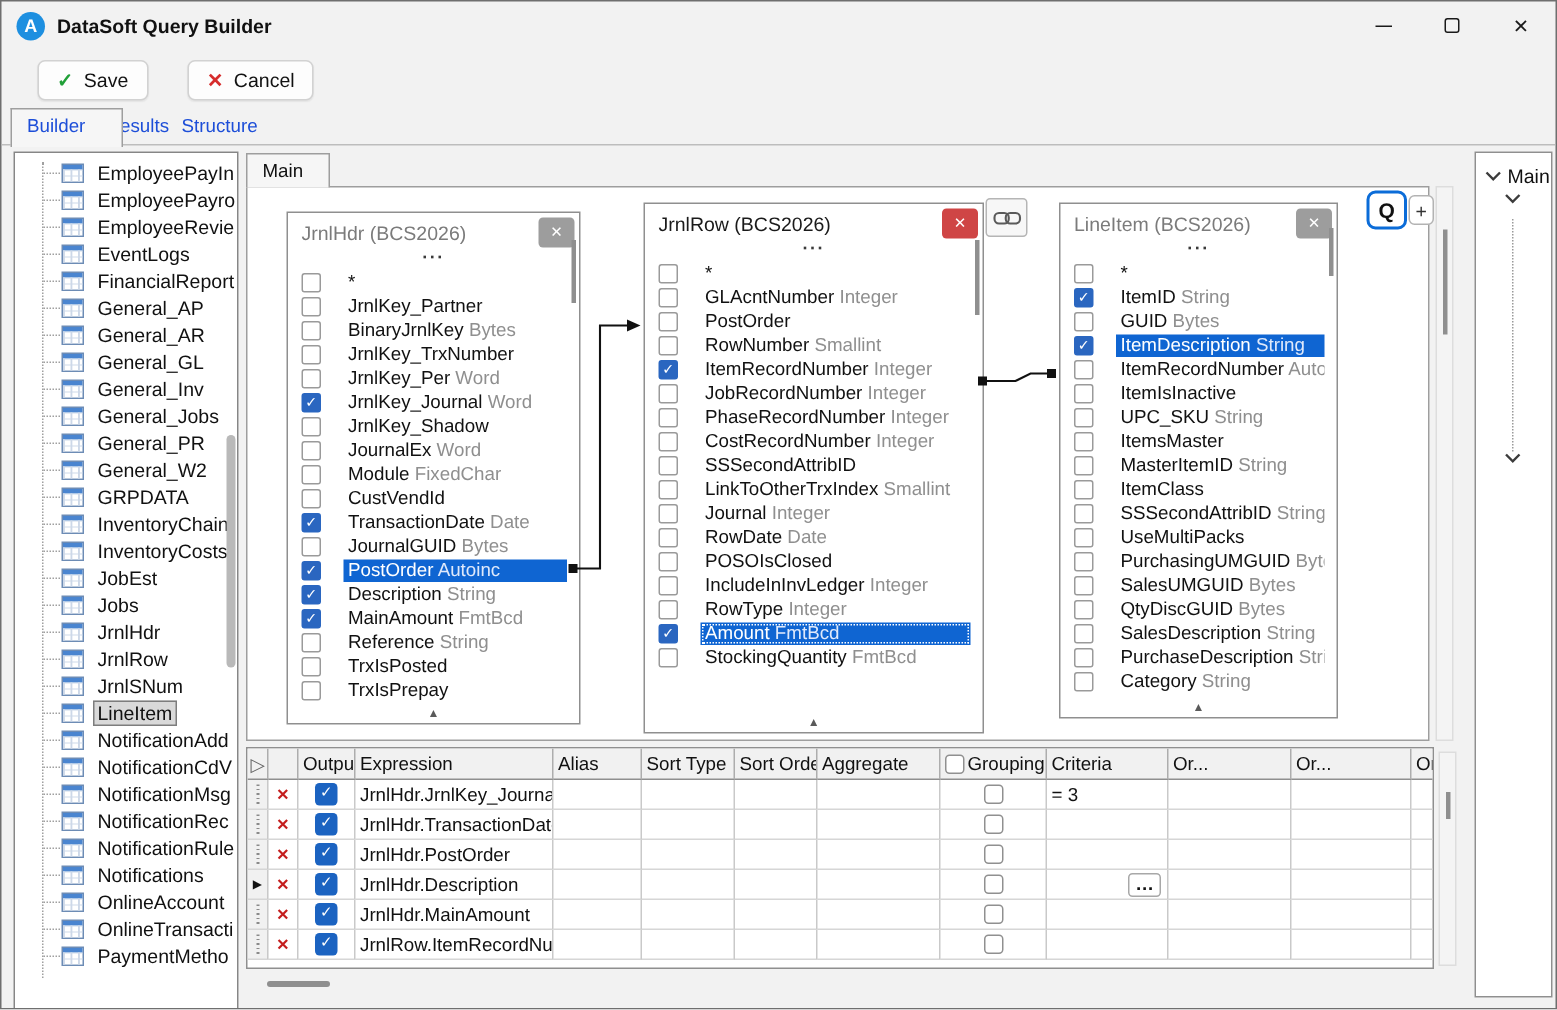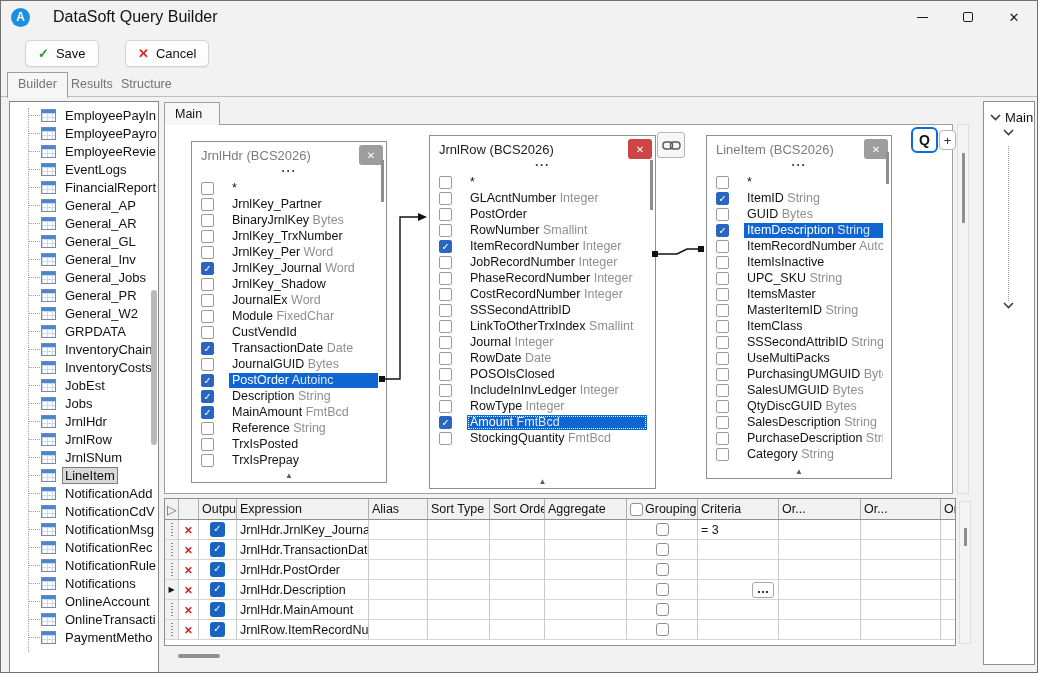--- a/index.html
+++ b/index.html
@@ -6,40 +6,40 @@
   html,body { width:1038px; height:673px; }
   body { font-family:"Liberation Sans",sans-serif; font-size:13px; color:#111; }
   .window { position:relative; width:1038px; height:673px; background:#f2f2f2;
             border:1px solid #6f6f6f; overflow:hidden; }
 
   
   .titlebar { position:absolute; left:0; top:0; right:0; height:32px; display:flex; align-items:center; }
   .logo { width:19px; height:19px; border-radius:50%; background:#1d8fe0; color:#fff;
           font-weight:bold; font-size:12px; display:flex; align-items:center; justify-content:center;
           margin-left:10px; }
-  .title-text { margin-left:23px; font-size:16px; }
+  .title-text { margin-left:8px; font-size:13px;font-weight:bold; }
   .win-controls { margin-left:auto; display:flex; height:32px; }
   .win-btn { width:46px; height:32px; display:flex; align-items:center; justify-content:center;
              font-size:13px; color:#1a1a1a; }
   .max-glyph { width:10px; height:10px; border:1px solid #1a1a1a; border-radius:2px; }
   .min-glyph { width:11px; height:1px; background:#1a1a1a; }
 
   
   .toolbar { position:absolute; left:0; top:34px; height:36px; }
   .tb-btn { position:absolute; top:5px; height:27px; background:#fdfdfd; border:1px solid #d2d2d2;
             border-radius:5px; display:flex; align-items:center; gap:7px; padding:0 12px;
             box-shadow:0 1px 1px rgba(0,0,0,.06); font-size:13px; }
   .btn-save { left:24px; }
   .btn-cancel { left:124px; }
   .ic-check { color:#21a038; font-weight:bold; font-size:13px; }
   .ic-x { color:#d62c2c; font-weight:bold; font-size:13px; }
 
   
   .tabstrip { position:absolute; left:0; top:70px; right:0; height:26px; border-bottom:1px solid #bdbdbd; }
-  .tab { position:absolute; top:2px; height:24px; padding:4px 10px 0 10px; font-size:12.5px; color:#737373; }
+  .tab { position:absolute; top:2px; height:24px; padding:4px 24px 0 10px; font-size:12.5px; color:#1d4ed8; }
   .tab.active { background:#f6f6f6; border:1px solid #9e9e9e; border-bottom:none; top:1px; height:26px; z-index:2; }
   .tab-builder { left:6px; } .tab-results { left:60px; } .tab-structure { left:110px; }
 
   
   .sidebar { position:absolute; left:8px; top:100px; width:150px; height:633px; background:#fff;
              border:1px solid #868686; overflow:hidden; }
   .side-tree-line { position:absolute; left:18px; top:6px; height:544px; border-left:1px dotted #a0a0a0; }
   .side-list { position:absolute; left:0; top:4px; right:0; }
   .side-item { height:18px; display:flex; align-items:center; white-space:nowrap; }
   .tree-dash { width:11px; margin-left:19px; border-top:1px dotted #a0a0a0; flex:none; }

